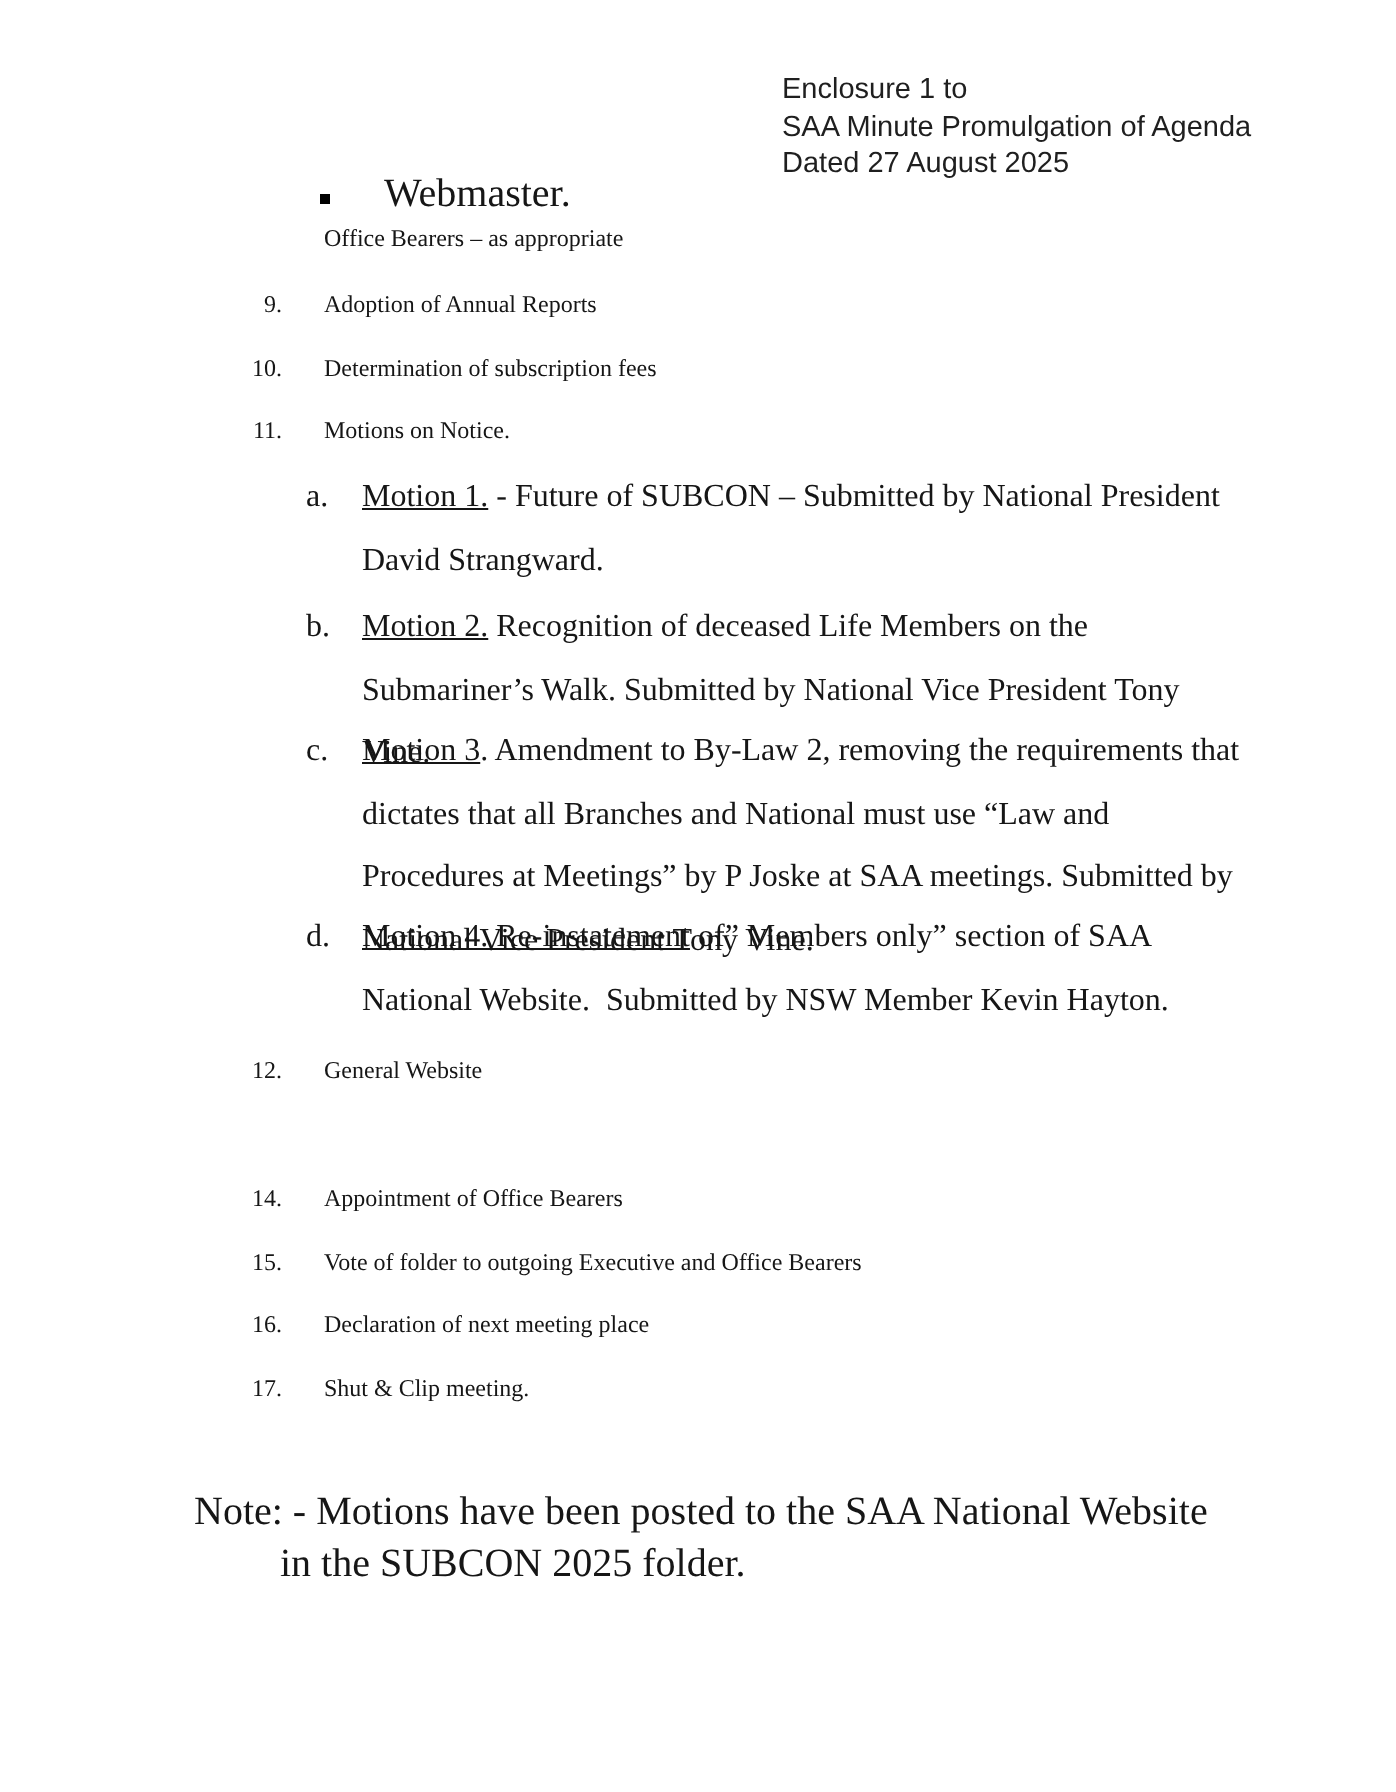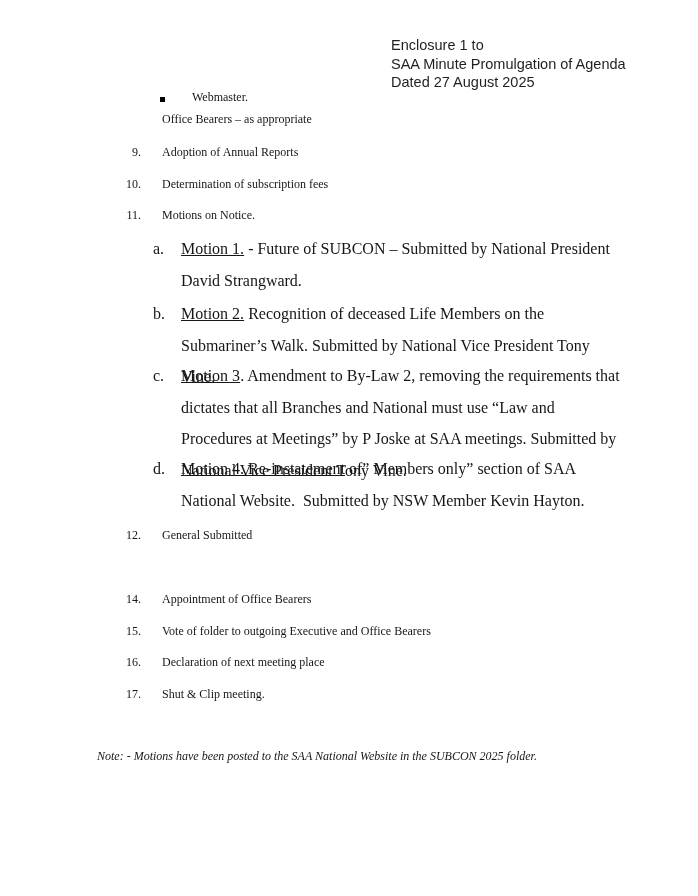--- a/index.html
+++ b/index.html
@@ -10,37 +10,37 @@
     color:#161616;
     font-family:"Liberation Serif","DejaVu Serif",serif;
     overflow:hidden;
   }
   .hdr{
     position:absolute;left:391px;top:36px;
     font-family:"Liberation Sans","DejaVu Sans",sans-serif;
     font-size:14.5px;line-height:18.6px;color:#1f1f1f;
     white-space:nowrap;
   }
-  .webmaster-label{position:absolute;left:192px;top:87px;font-size:12px;line-height:21px;white-space:nowrap;}
+  .webmaster-label{position:absolute;left:192px;top:87px;font-size:20px;line-height:21px;white-space:nowrap;}
   .bullet-square{position:absolute;left:160px;top:97px;width:5px;height:5px;background:#000;}
   .office-line{position:absolute;left:162px;top:109px;font-size:12px;line-height:21px;white-space:nowrap;}
   .num-row{position:absolute;left:111px;font-size:12px;line-height:21px;white-space:nowrap;}
   .num-row .num{display:inline-block;width:30px;text-align:right;}
   .num-row .txt{padding-left:21px;}
   .motion{
     position:absolute;left:153px;width:446px;
     font-size:16px;line-height:31.7px;
     padding-left:28px;text-indent:-28px;
   }
   .motion .letter{display:inline-block;width:28px;text-indent:0;}
   .u{text-decoration:underline;text-align:right;}
   .note{
     position:absolute;left:97px;top:744px;width:484px;
-    font-size:12px;line-height:25.5px;
-    padding-left:43px;text-indent:-43px;font-style:italic;
+    font-size:20px;line-height:25.5px;
+    padding-left:43px;text-indent:-43px;
   }
   
   #r9{top:142px}#r10{top:174px}#r11{top:205px}
   #r12{top:525px}#r13{top:557px}#r14{top:589px}
   #r15{top:621px}#r16{top:652px}#r17{top:684px}
   #ma{top:233px}#mb{top:298px}#mc{top:360px}#md{top:453px}
 </style>
 </head>
 <body>
 
@@ -74,21 +74,21 @@
     <span class="letter">b.</span><span class="u">Motion 2.</span><span> Recognition of deceased Life Members on the Submariner’s Walk. Submitted by National Vice President Tony Vine.</span>
   </div>
   <div class="motion" id="mc">
     <span class="letter">c.</span><span class="u">Motion 3</span><span>. Amendment to By-Law 2, removing the requirements that dictates that all Branches and National must use “Law and Procedures at Meetings” by P Joske at SAA meetings. Submitted by National Vice President Tony Vine.</span>
   </div>
   <div class="motion" id="md">
     <span class="letter">d.</span><span class="u">Motion 4. Re-instatement</span><span> of” Members only” section of SAA National Website.&nbsp; Submitted by NSW Member Kevin Hayton.</span>
   </div>
 
   <div class="num-row" id="r12">
-    <span class="num">12.</span><span class="txt">General Submitted</span>
+    <span class="num">12.</span><span class="txt">General Website</span>
   </div>
   <div class="num-row" id="r14">
     <span class="num">14.</span><span class="txt">Appointment of Office Bearers</span>
   </div>
   <div class="num-row" id="r15">
     <span class="num">15.</span><span class="txt">Vote of folder to outgoing Executive and Office Bearers</span>
   </div>
   <div class="num-row" id="r16">
     <span class="num">16.</span><span class="txt">Declaration of next meeting place</span>
   </div>

